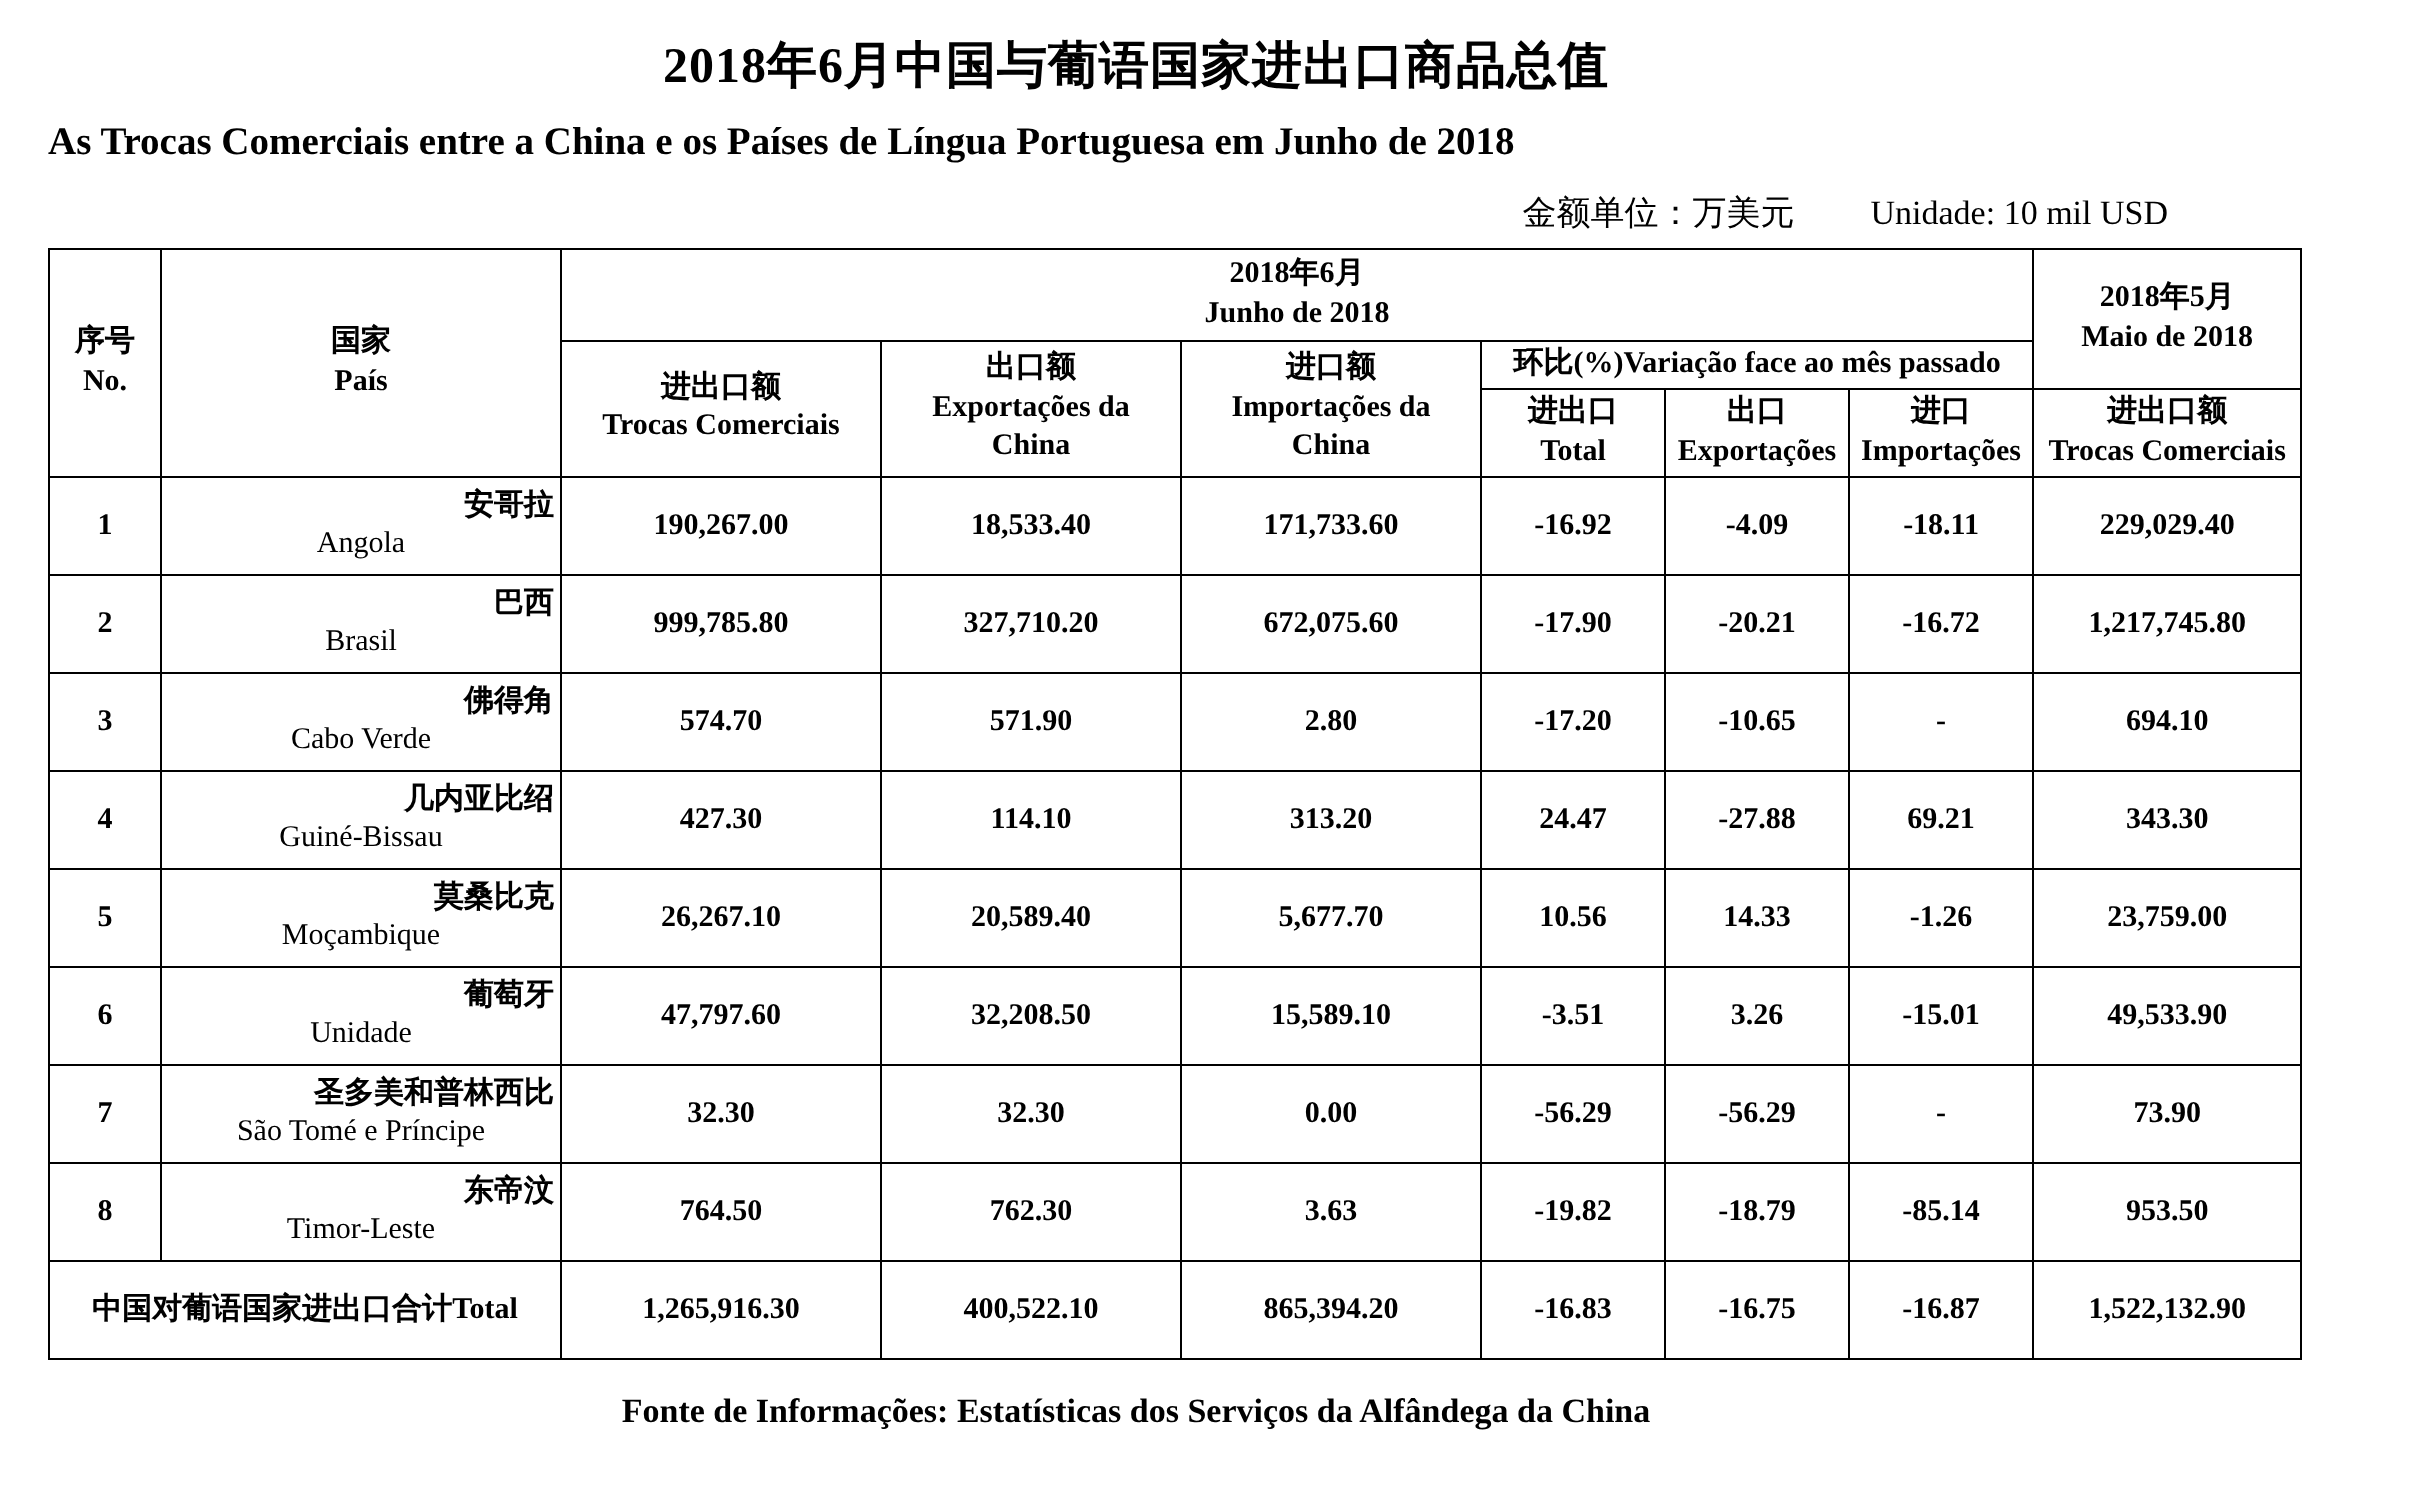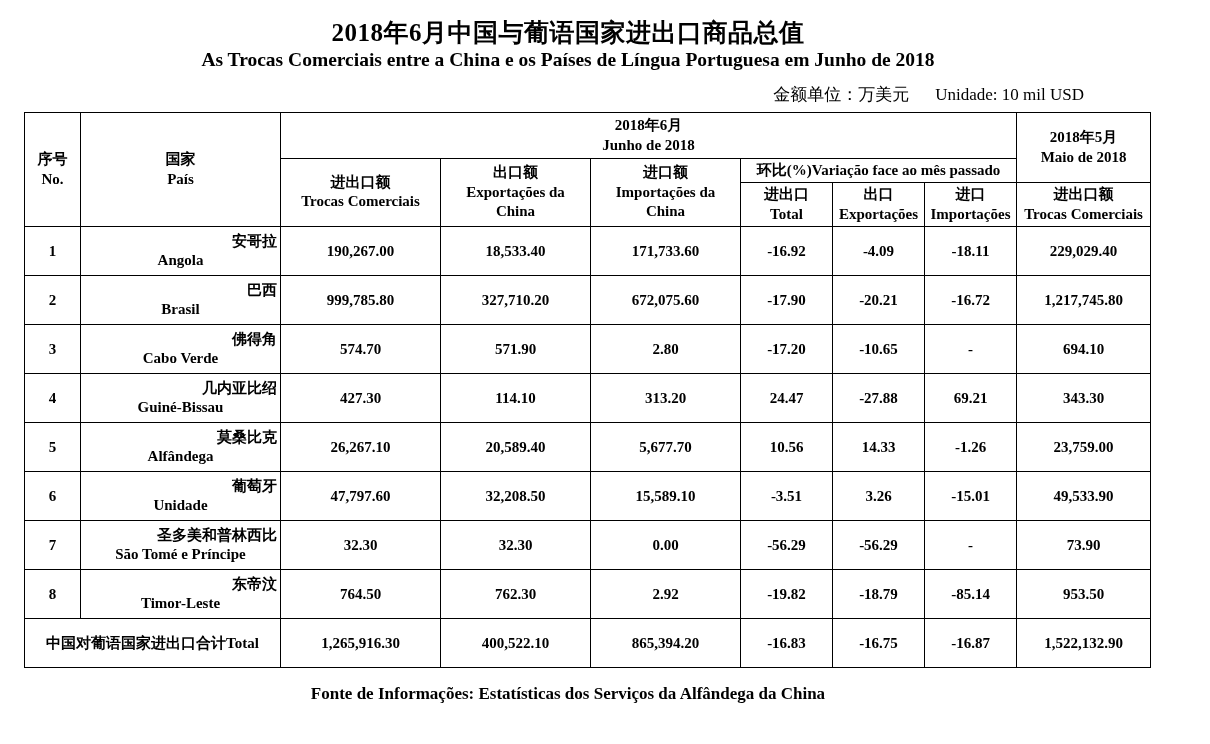--- a/index.html
+++ b/index.html
@@ -22,32 +22,32 @@
     position: relative;
   }
   .title-cn {
     text-align: center;
     font-size: 25px;
     font-weight: bold;
     letter-spacing: 0.5px;
     margin-top: 6px;
   }
   .title-pt {
-    text-align: center;
     font-size: 19.5px;
     font-weight: bold;
+    margin-top: 12px;
   }
   .unit-line {
     text-align: right;
     font-size: 17px;
     margin-top: 12px;
     padding-right: 28px;
     white-space: nowrap;
   }
-  .unit-line .u-cn { margin-right: 26px; text-align: right; }
+  .unit-line .u-cn { margin-right: 38px; text-align: right; }
 
   table.main {
     border-collapse: collapse;
     width: 1126px;
     margin: 6px auto 0 auto;
     table-layout: fixed;
   }
   table.main td, table.main th {
     border: 1px solid #000000;
     text-align: center;
@@ -81,21 +81,21 @@
   .col-v1 { width: 92px; }
   .col-v2 { width: 92px; }
   .col-v3 { width: 92px; }
   .col-prev { width: 134px; }
 
   .country-cell {
     line-height: 1.28;
     font-size: 15px;
   }
   .country-cell .cn { display: block; font-weight: bold; text-align: right; }
-  .country-cell .pt { display: block; font-weight: bold; }
+  .country-cell .pt { display: block; font-weight: normal; }
   .row-data td { height: 44px; }
   .total-label {
     text-align: left;
     padding-left: 6px;
     font-size: 15px;
     line-height: 1.25;
     word-break: break-all;
   }
   .footer-cn {
     text-align: center;
@@ -243,21 +243,21 @@
         <td class="num">313.20</td>
         <td class="num">24.47</td>
         <td class="num">-27.88</td>
         <td class="num">69.21</td>
         <td class="num">343.30</td>
       </tr>
       <tr class="row-data">
         <td>5</td>
         <td class="country-cell">
           <span class="cn">莫桑比克</span>
-          <span class="pt">Alfândega</span>
+          <span class="pt">Moçambique</span>
         </td>
         <td class="num">26,267.10</td>
         <td class="num">20,589.40</td>
         <td class="num">5,677.70</td>
         <td class="num">10.56</td>
         <td class="num">14.33</td>
         <td class="num">-1.26</td>
         <td class="num">23,759.00</td>
       </tr>
       <tr class="row-data">
@@ -289,21 +289,21 @@
         <td class="num">73.90</td>
       </tr>
       <tr class="row-data">
         <td>8</td>
         <td class="country-cell">
           <span class="cn">东帝汶</span>
           <span class="pt">Timor-Leste</span>
         </td>
         <td class="num">764.50</td>
         <td class="num">762.30</td>
-        <td class="num">2.92</td>
+        <td class="num">3.63</td>
         <td class="num">-19.82</td>
         <td class="num">-18.79</td>
         <td class="num">-85.14</td>
         <td class="num">953.50</td>
       </tr>
       <tr class="row-data">
         <td colspan="2" class="total-label">中国对葡语国家进出口合计Total</td>
         <td class="num">1,265,916.30</td>
         <td class="num">400,522.10</td>
         <td class="num">865,394.20</td>

